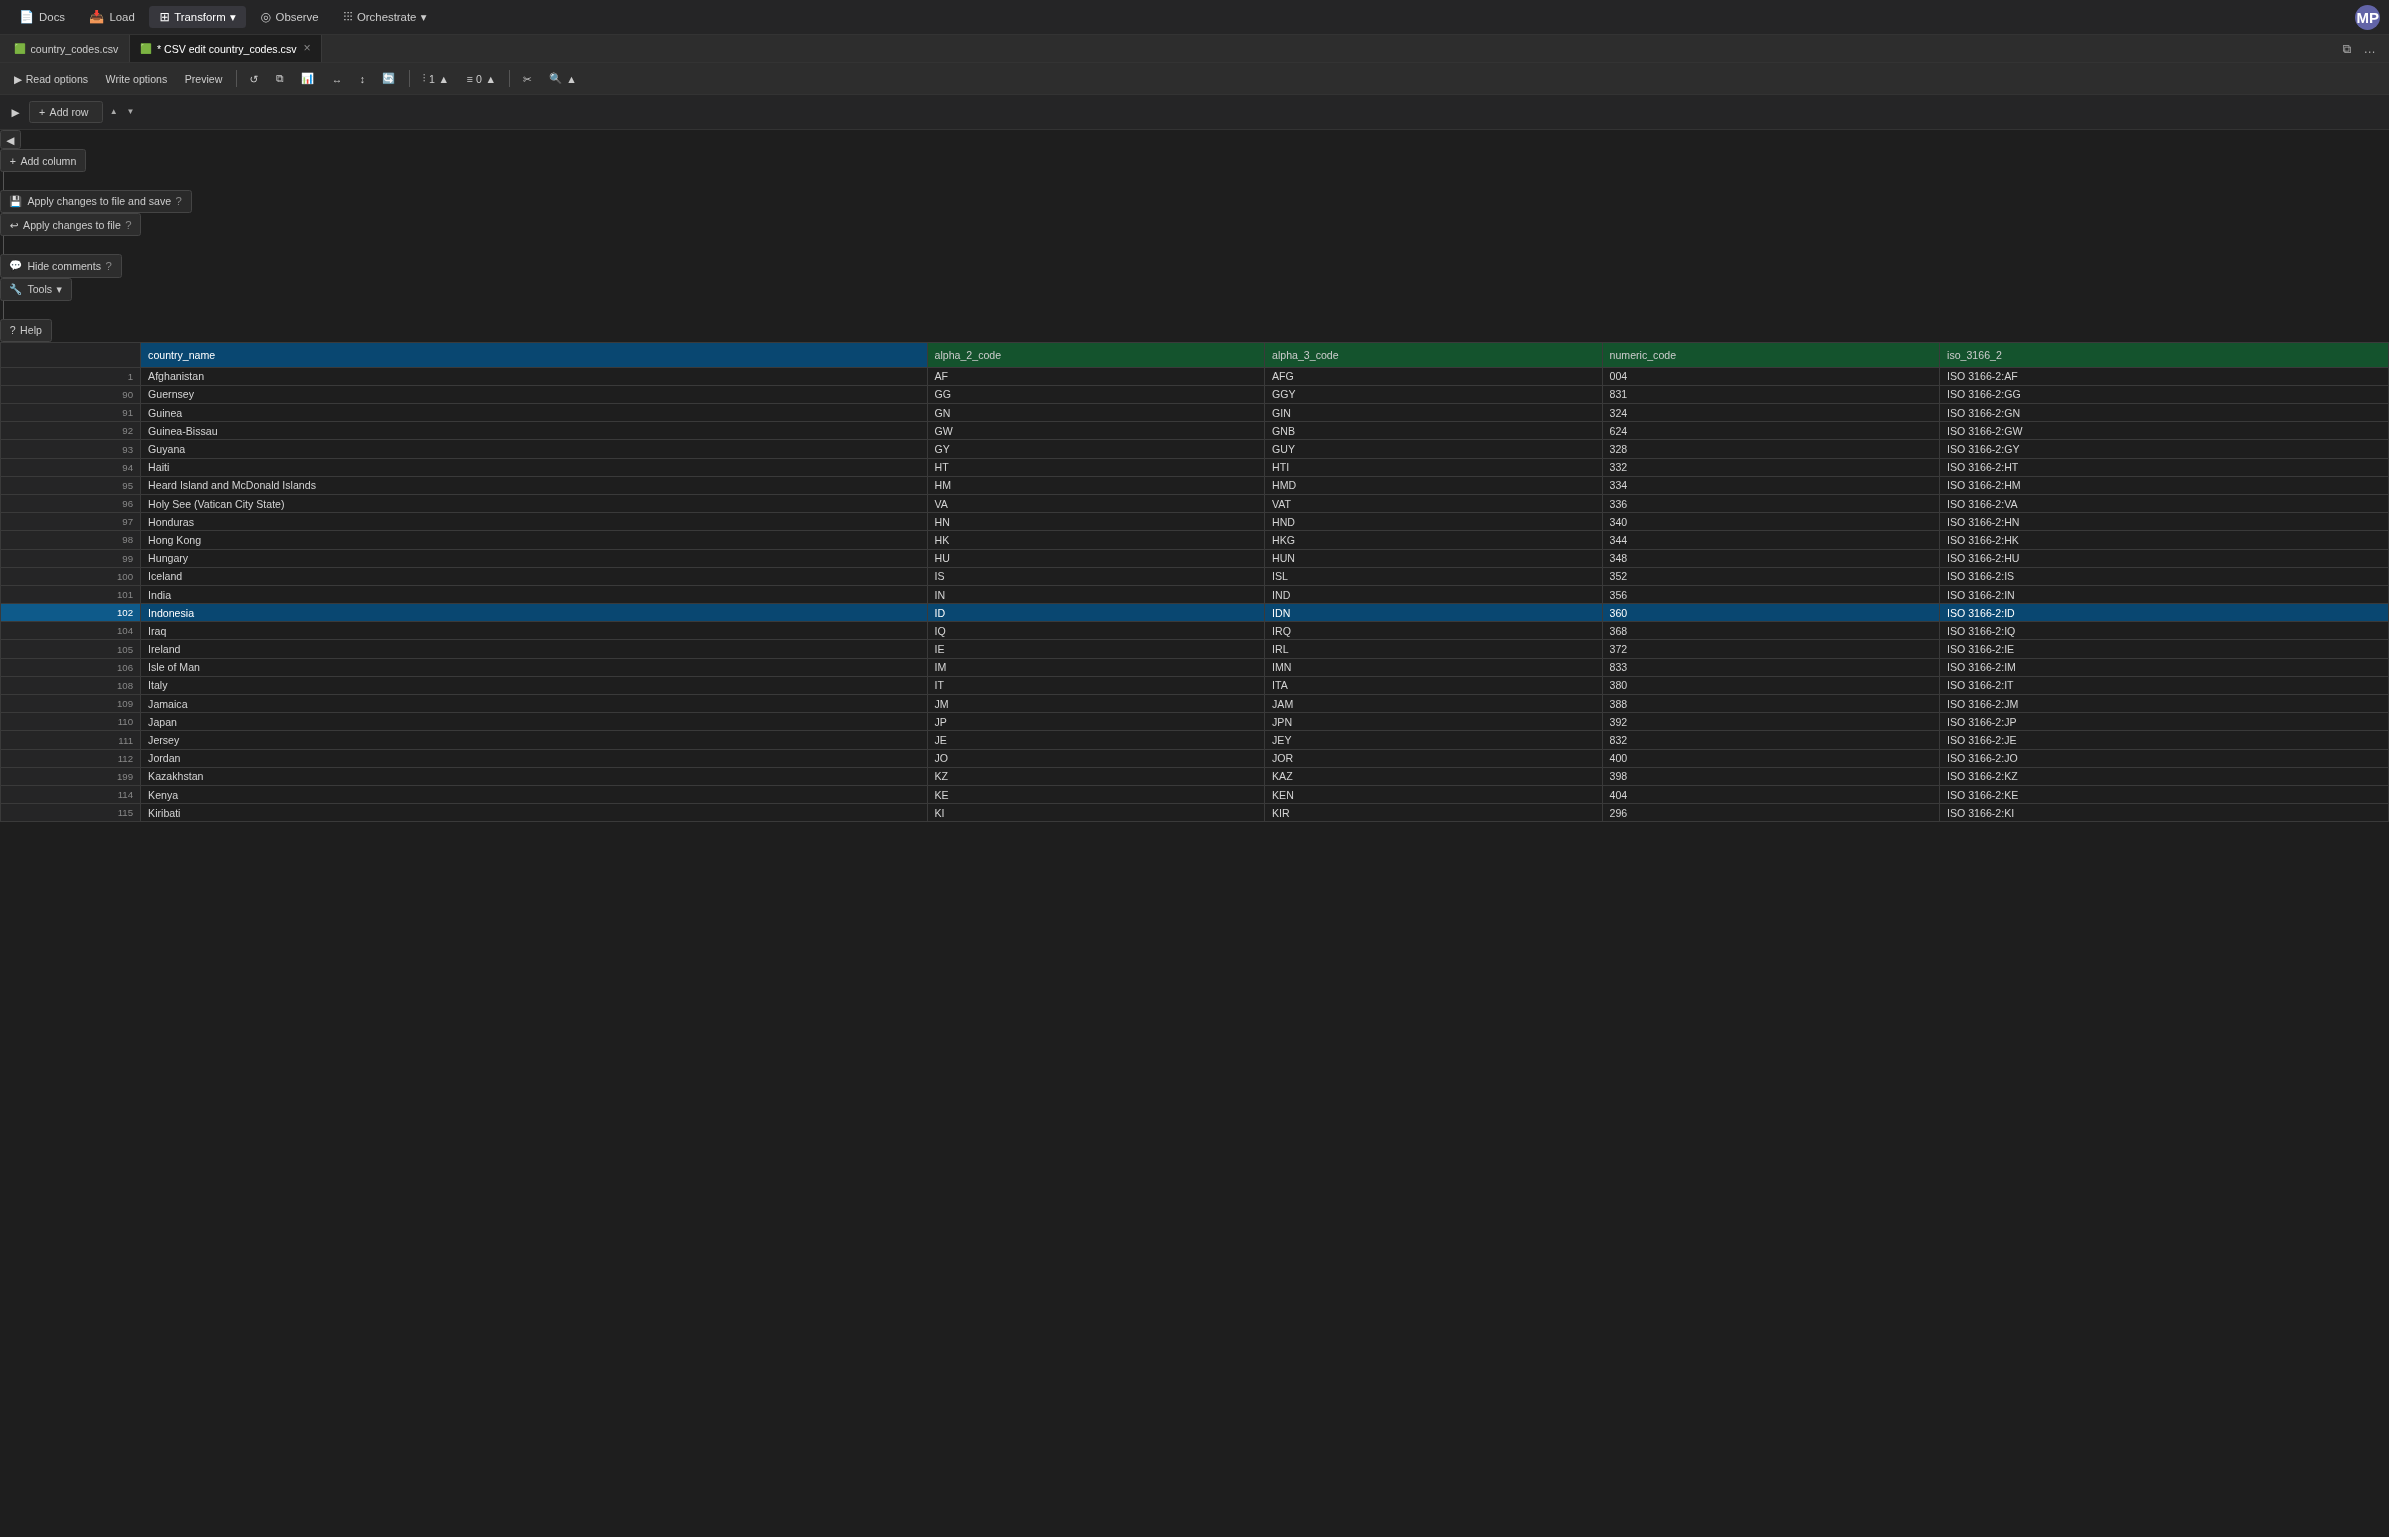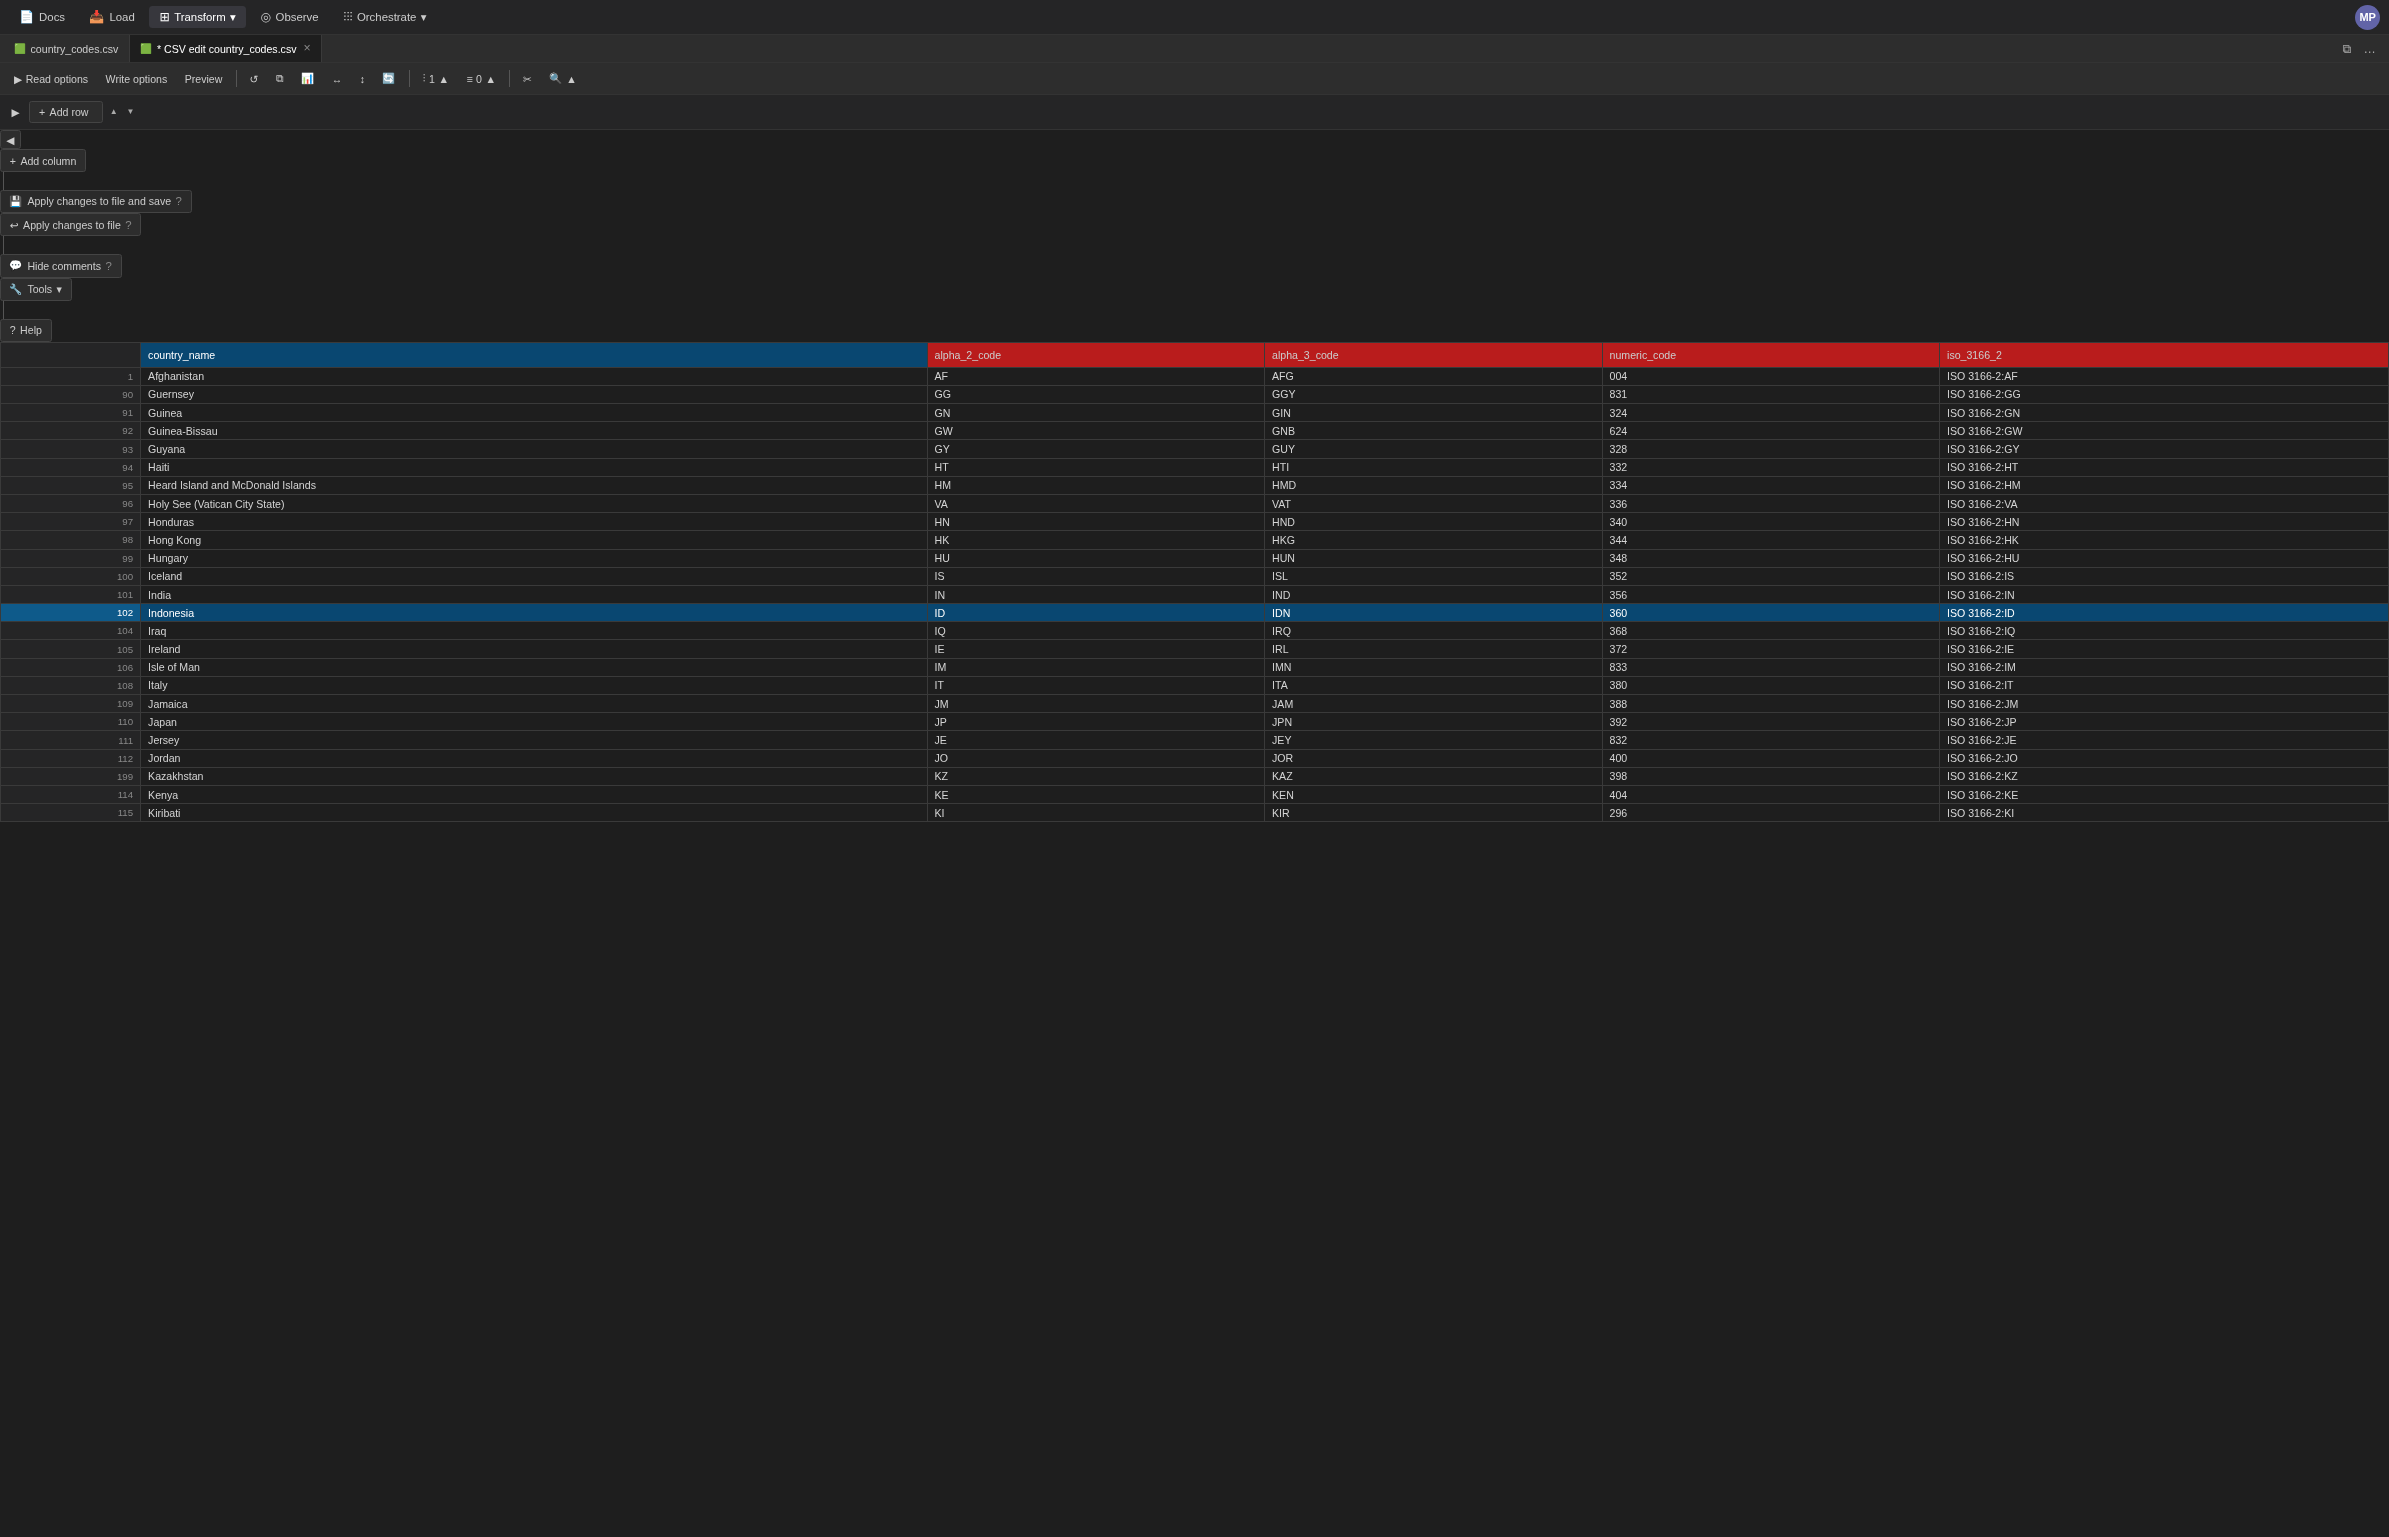--- a/index.html
+++ b/index.html
@@ -39,21 +39,21 @@
       background: #37373d;
       color: #fff;
     }
     .nav-btn .icon { font-size: 12.3px; }
     .avatar {
       margin-left: auto;
       width: 25px; height: 25px;
       border-radius: 50%;
       background: #6264a7;
       display: flex; align-items: center; justify-content: center;
-      color: #fff; font-size: 11px; font-weight: bold;
+      color: #fff; font-size: 15px; font-weight: bold;
       cursor: pointer;
     }
 
     
     .tab-bar {
       display: flex;
       align-items: center;
       background: #2d2d2d;
       height: 28px;
       border-bottom: 0.9px solid #333;
@@ -187,21 +187,21 @@
     .csv-table th, .csv-table td {
       border: 0.9px solid #3a3a3a;
       padding: 2.6px 7px;
       font-size: 10.6px;
       white-space: nowrap;
       overflow: hidden;
       text-overflow: ellipsis;
     }
 
     .csv-table th {
-      background: #b91c1c;
+      background: #14532d;
       color: #ccc;
       text-align: left;
       font-weight: normal;
       height: 25px;
       position: sticky;
       top: 0;
       z-index: 10;
     }
 
     .csv-table th.row-num-header {

